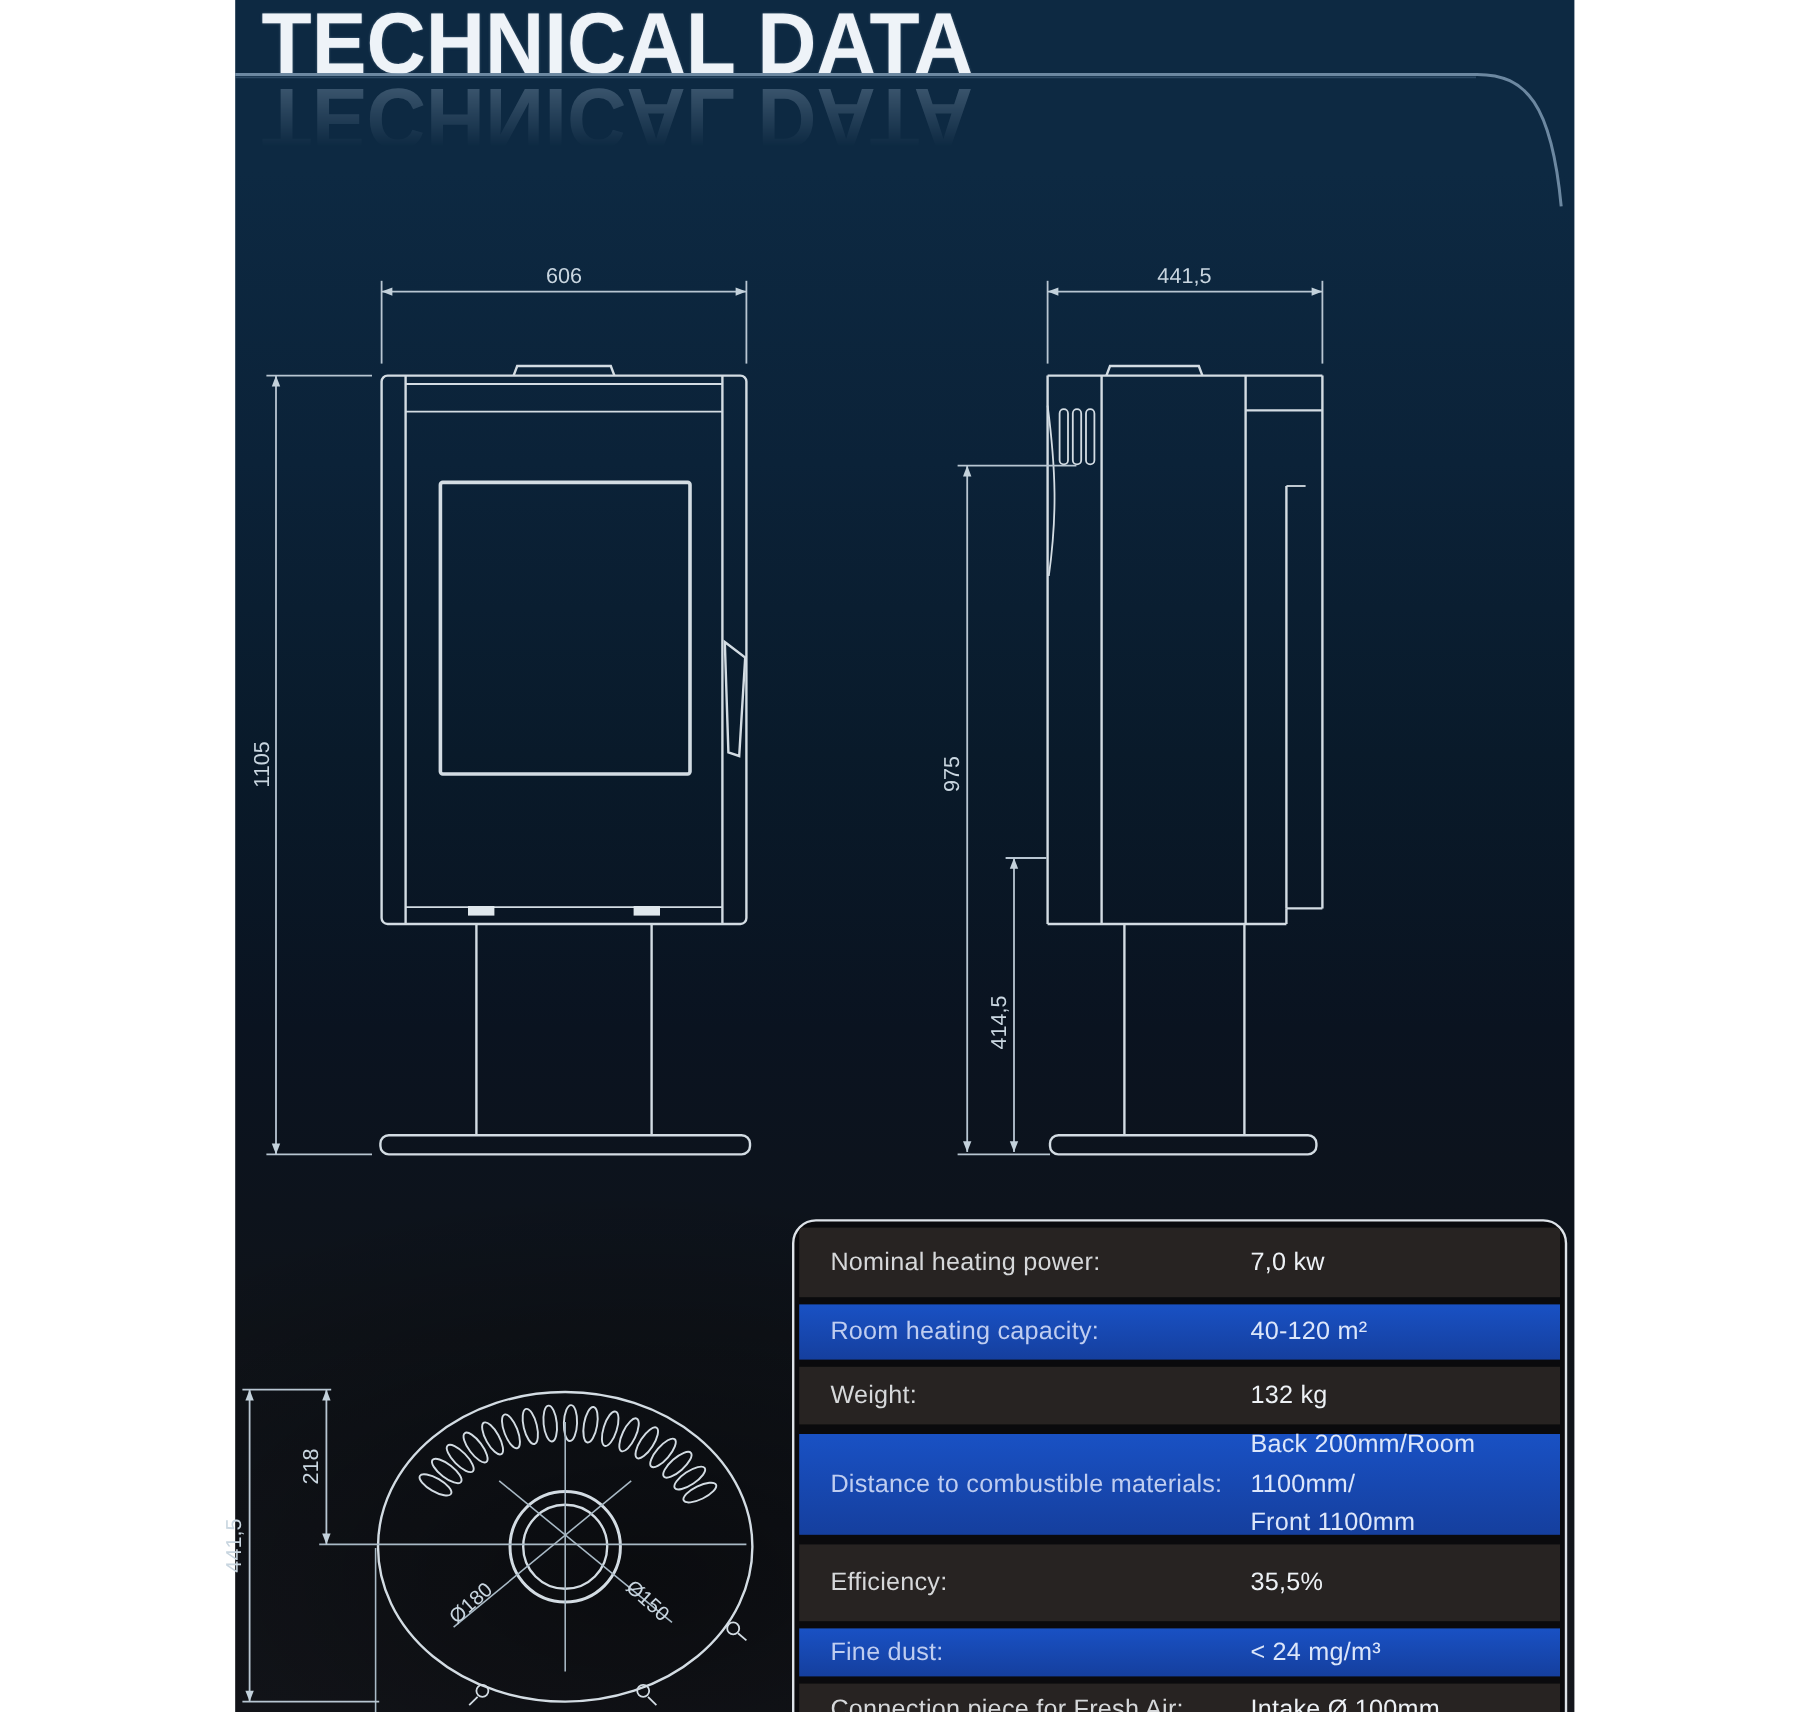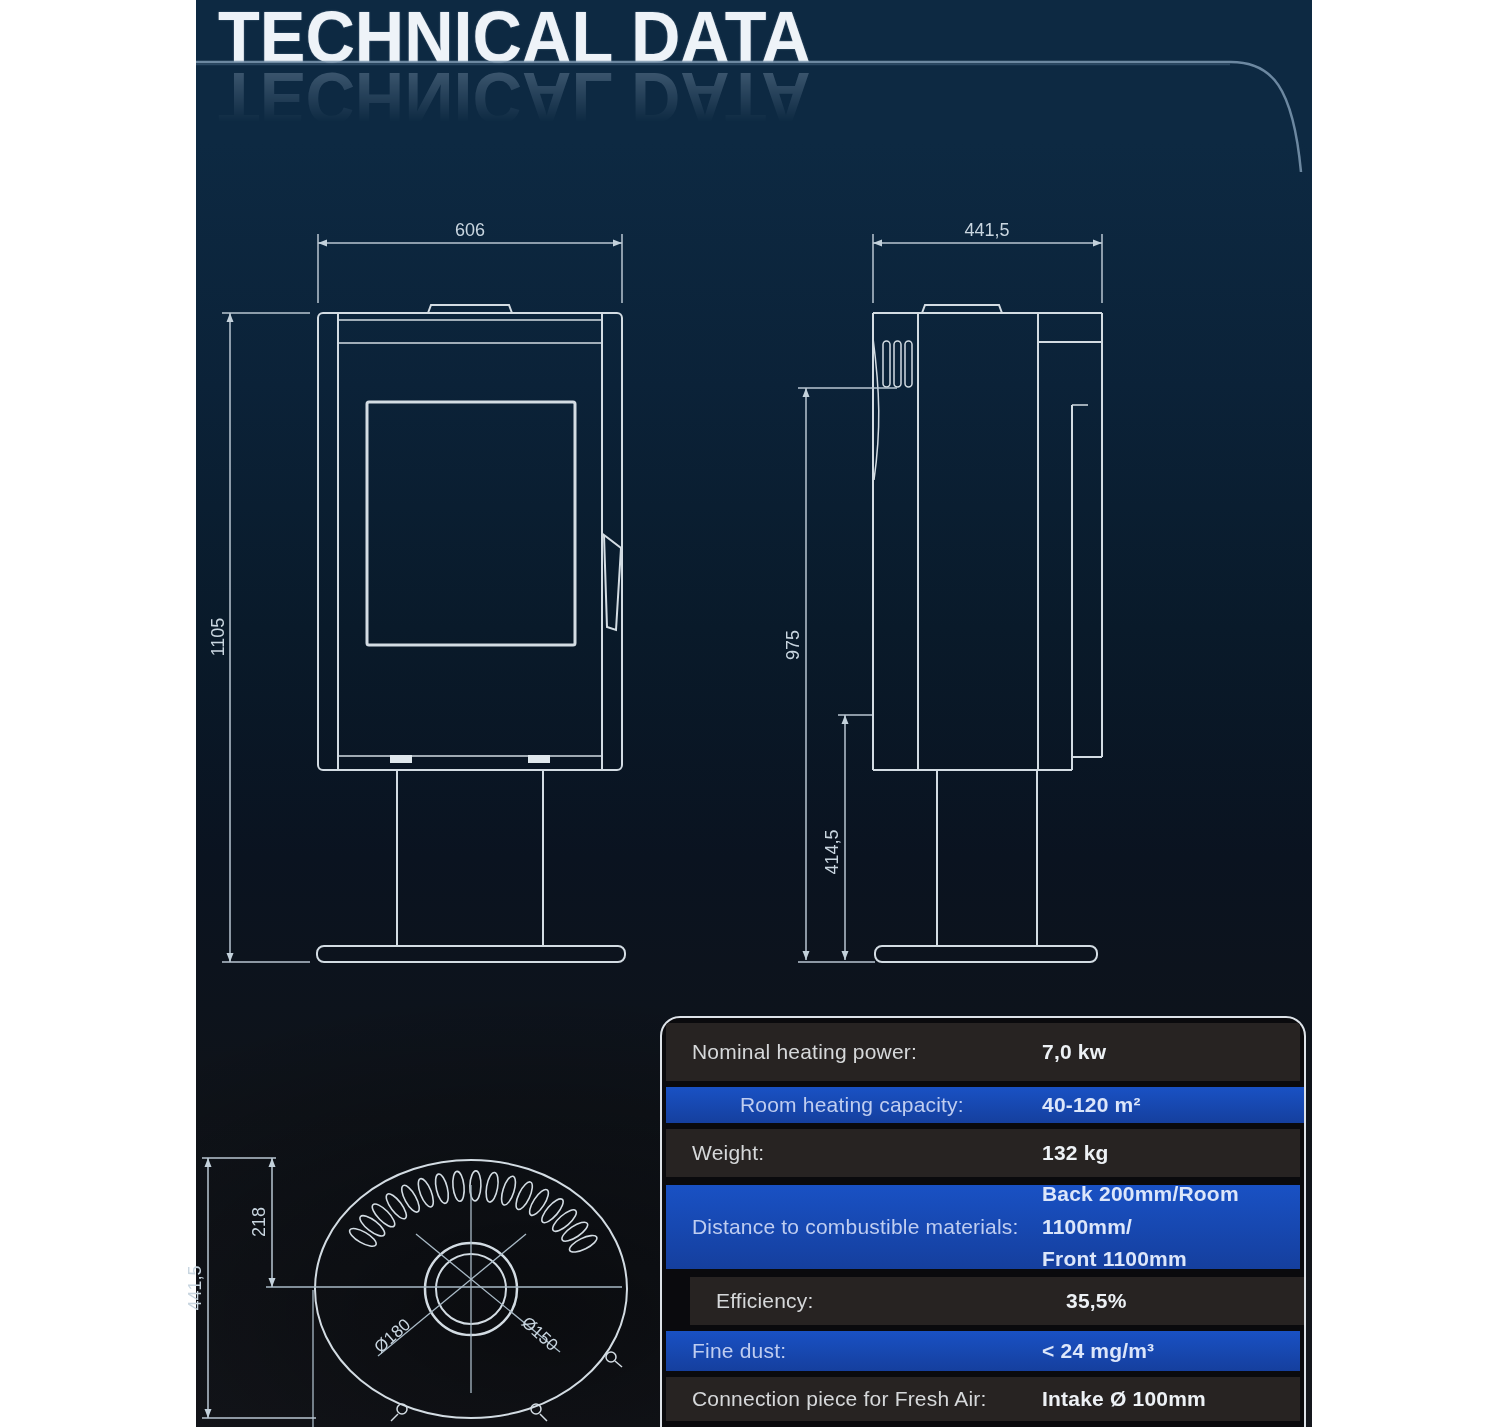--- a/index.html
+++ b/index.html
@@ -20,31 +20,31 @@
   .dim-label{font-family:"Liberation Sans",sans-serif;font-size:18px;fill:#c9d6e0;}
   .dia-label{font-family:"Liberation Sans",sans-serif;font-size:17px;fill:#c9d6e0;}
 
   .spec-table{position:absolute;left:660px;top:1016px;width:646px;height:460px;
               box-sizing:border-box;background:#0a0a0d;border:2px solid #dde2e8;
               border-radius:20px;padding:5px 4px 4px 4px;overflow:hidden;}
   .row{position:relative;display:flex;align-items:center;width:100%;}
   .row.dark{background:#272322;}
   .row.blue{background:#1745ad;background:linear-gradient(180deg,#1951c4 0%,#153f9e 100%);}
   .row:nth-child(1){height:58px;margin-bottom:6px;text-align:center;}
-  .row:nth-child(2){height:36px;margin-bottom:6px;padding-left:48px;}
+  .row:nth-child(2){height:46px;margin-bottom:6px;}
   .row:nth-child(3){height:48px;margin-bottom:8px;}
   .row:nth-child(4){height:84px;margin-bottom:8px;}
-  .row:nth-child(5){height:48px;margin-bottom:6px;margin-left:24px;}
+  .row:nth-child(5){height:64px;margin-bottom:6px;}
   .row:nth-child(6){height:40px;margin-bottom:6px;}
   .row:nth-child(7){height:44px;margin-bottom:4px;}
   .row:nth-child(8){height:46px;}
   .lbl{padding-left:26px;font-size:21px;letter-spacing:.2px;}
   .dark .lbl{color:#d6d8da;}
   .blue .lbl{color:#bfcdf0;}
-  .val{position:absolute;left:376px;font-size:21px;color:#edf1f5;letter-spacing:.2px;font-weight:bold;}
+  .val{position:absolute;left:376px;font-size:21px;color:#edf1f5;letter-spacing:.2px;}
   .blue .val{color:#dce6fa;}
   .val.two-line{line-height:1.55;}
 </style>
 </head>
 <body>
 
 <div class="panel"></div>
 <div class="title">TECHNICAL DATA</div>
 <div class="title-reflection">TECHNICAL DATA</div>
 

